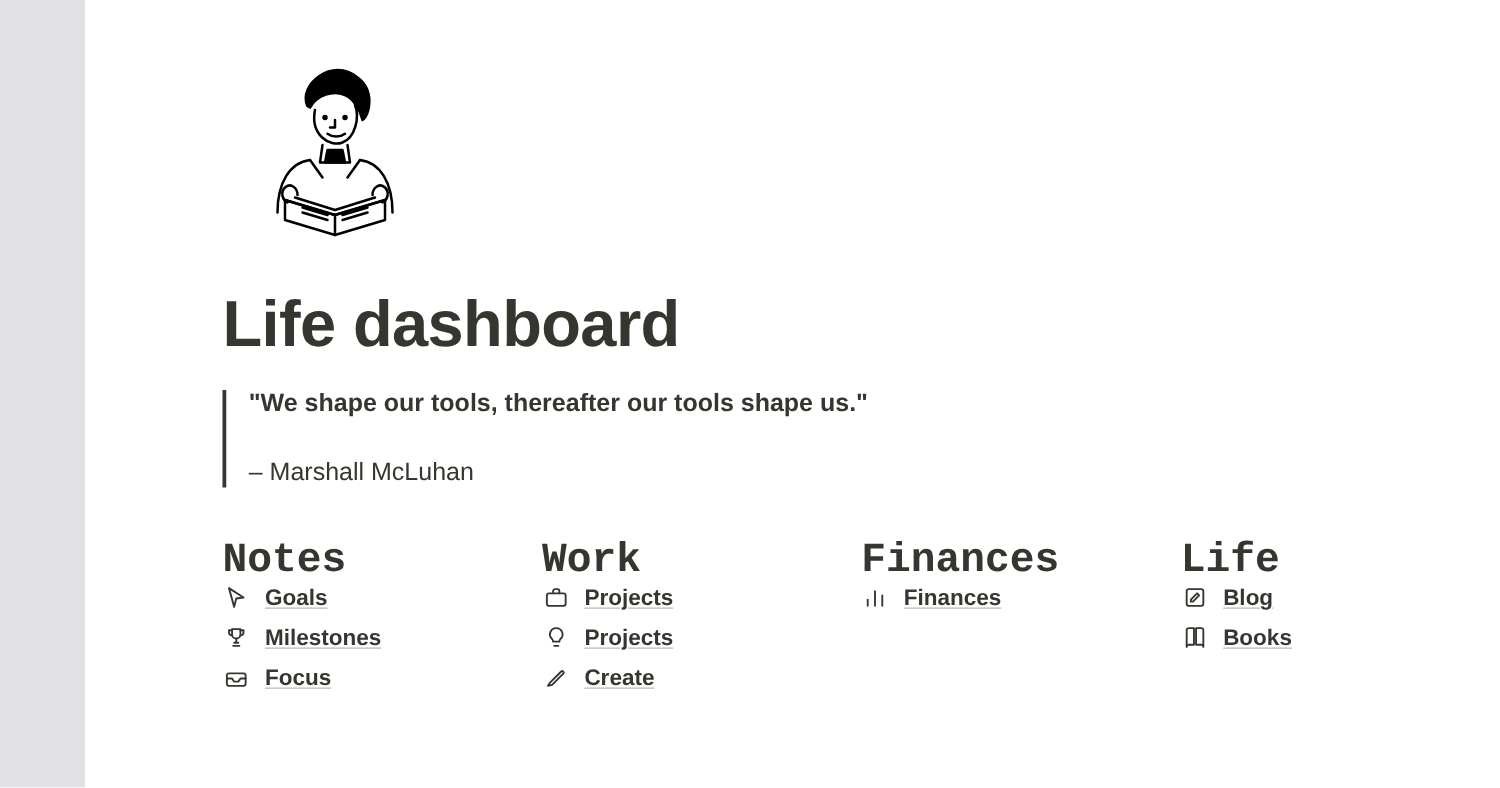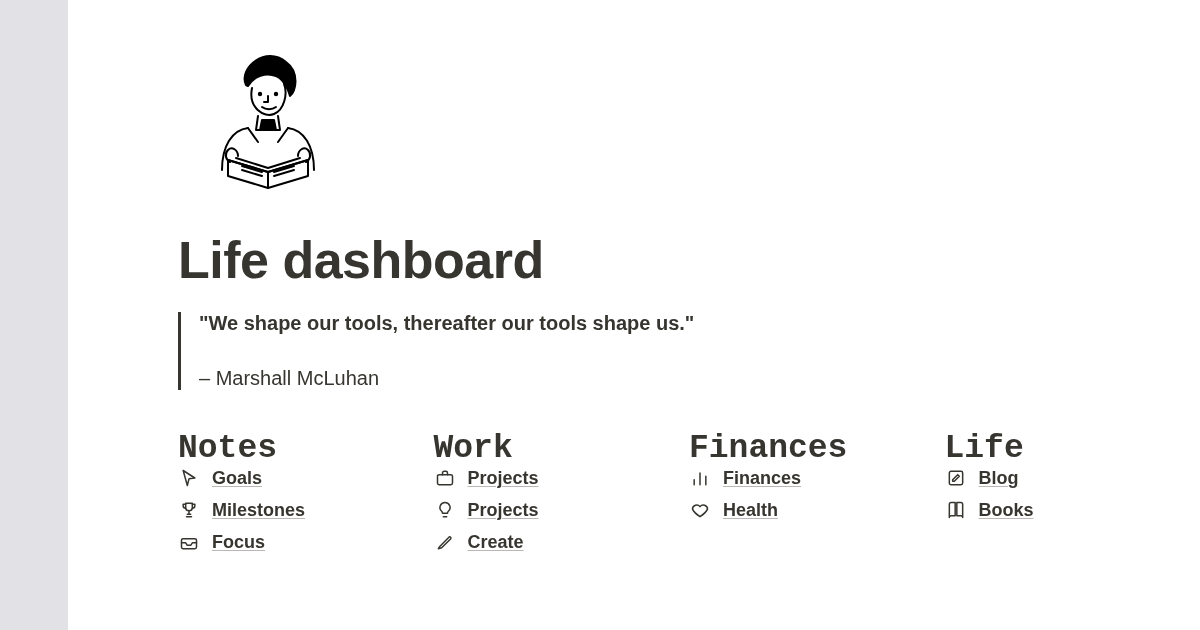--- a/index.html
+++ b/index.html
@@ -212,28 +212,20 @@
       <div class="col-title">Finances</div>
       <div class="link-list">
         <div class="link-item">
           <span class="link-icon">
             <svg width="20" height="20" viewBox="0 0 24 24" fill="none" stroke="currentColor" stroke-width="1.8" stroke-linecap="round" stroke-linejoin="round">
                 <path d="M5 20V14M12 20V6M19 20V10"></path>
               </svg>
           </span>
           <span class="link-label">Finances</span>
         </div>
-        <div class="link-item">
-          <span class="link-icon">
-            <svg width="20" height="20" viewBox="0 0 24 24" fill="none" stroke="currentColor" stroke-width="1.8" stroke-linecap="round" stroke-linejoin="round">
-                <path d="M12 20s-7-4.5-9-9a5 5 0 0 1 9-3 5 5 0 0 1 9 3c-2 4.5-9 9-9 9z"></path>
-              </svg>
-          </span>
-          <span class="link-label">Health</span>
-        </div>
       </div>
     </div>
 
     <div class="col">
       <div class="col-title">Life</div>
       <div class="link-list">
         <div class="link-item">
           <span class="link-icon">
             <svg width="20" height="20" viewBox="0 0 24 24" fill="none" stroke="currentColor" stroke-width="1.8" stroke-linecap="round" stroke-linejoin="round">
                 <rect x="4" y="4" width="16" height="16" rx="2"></rect>

